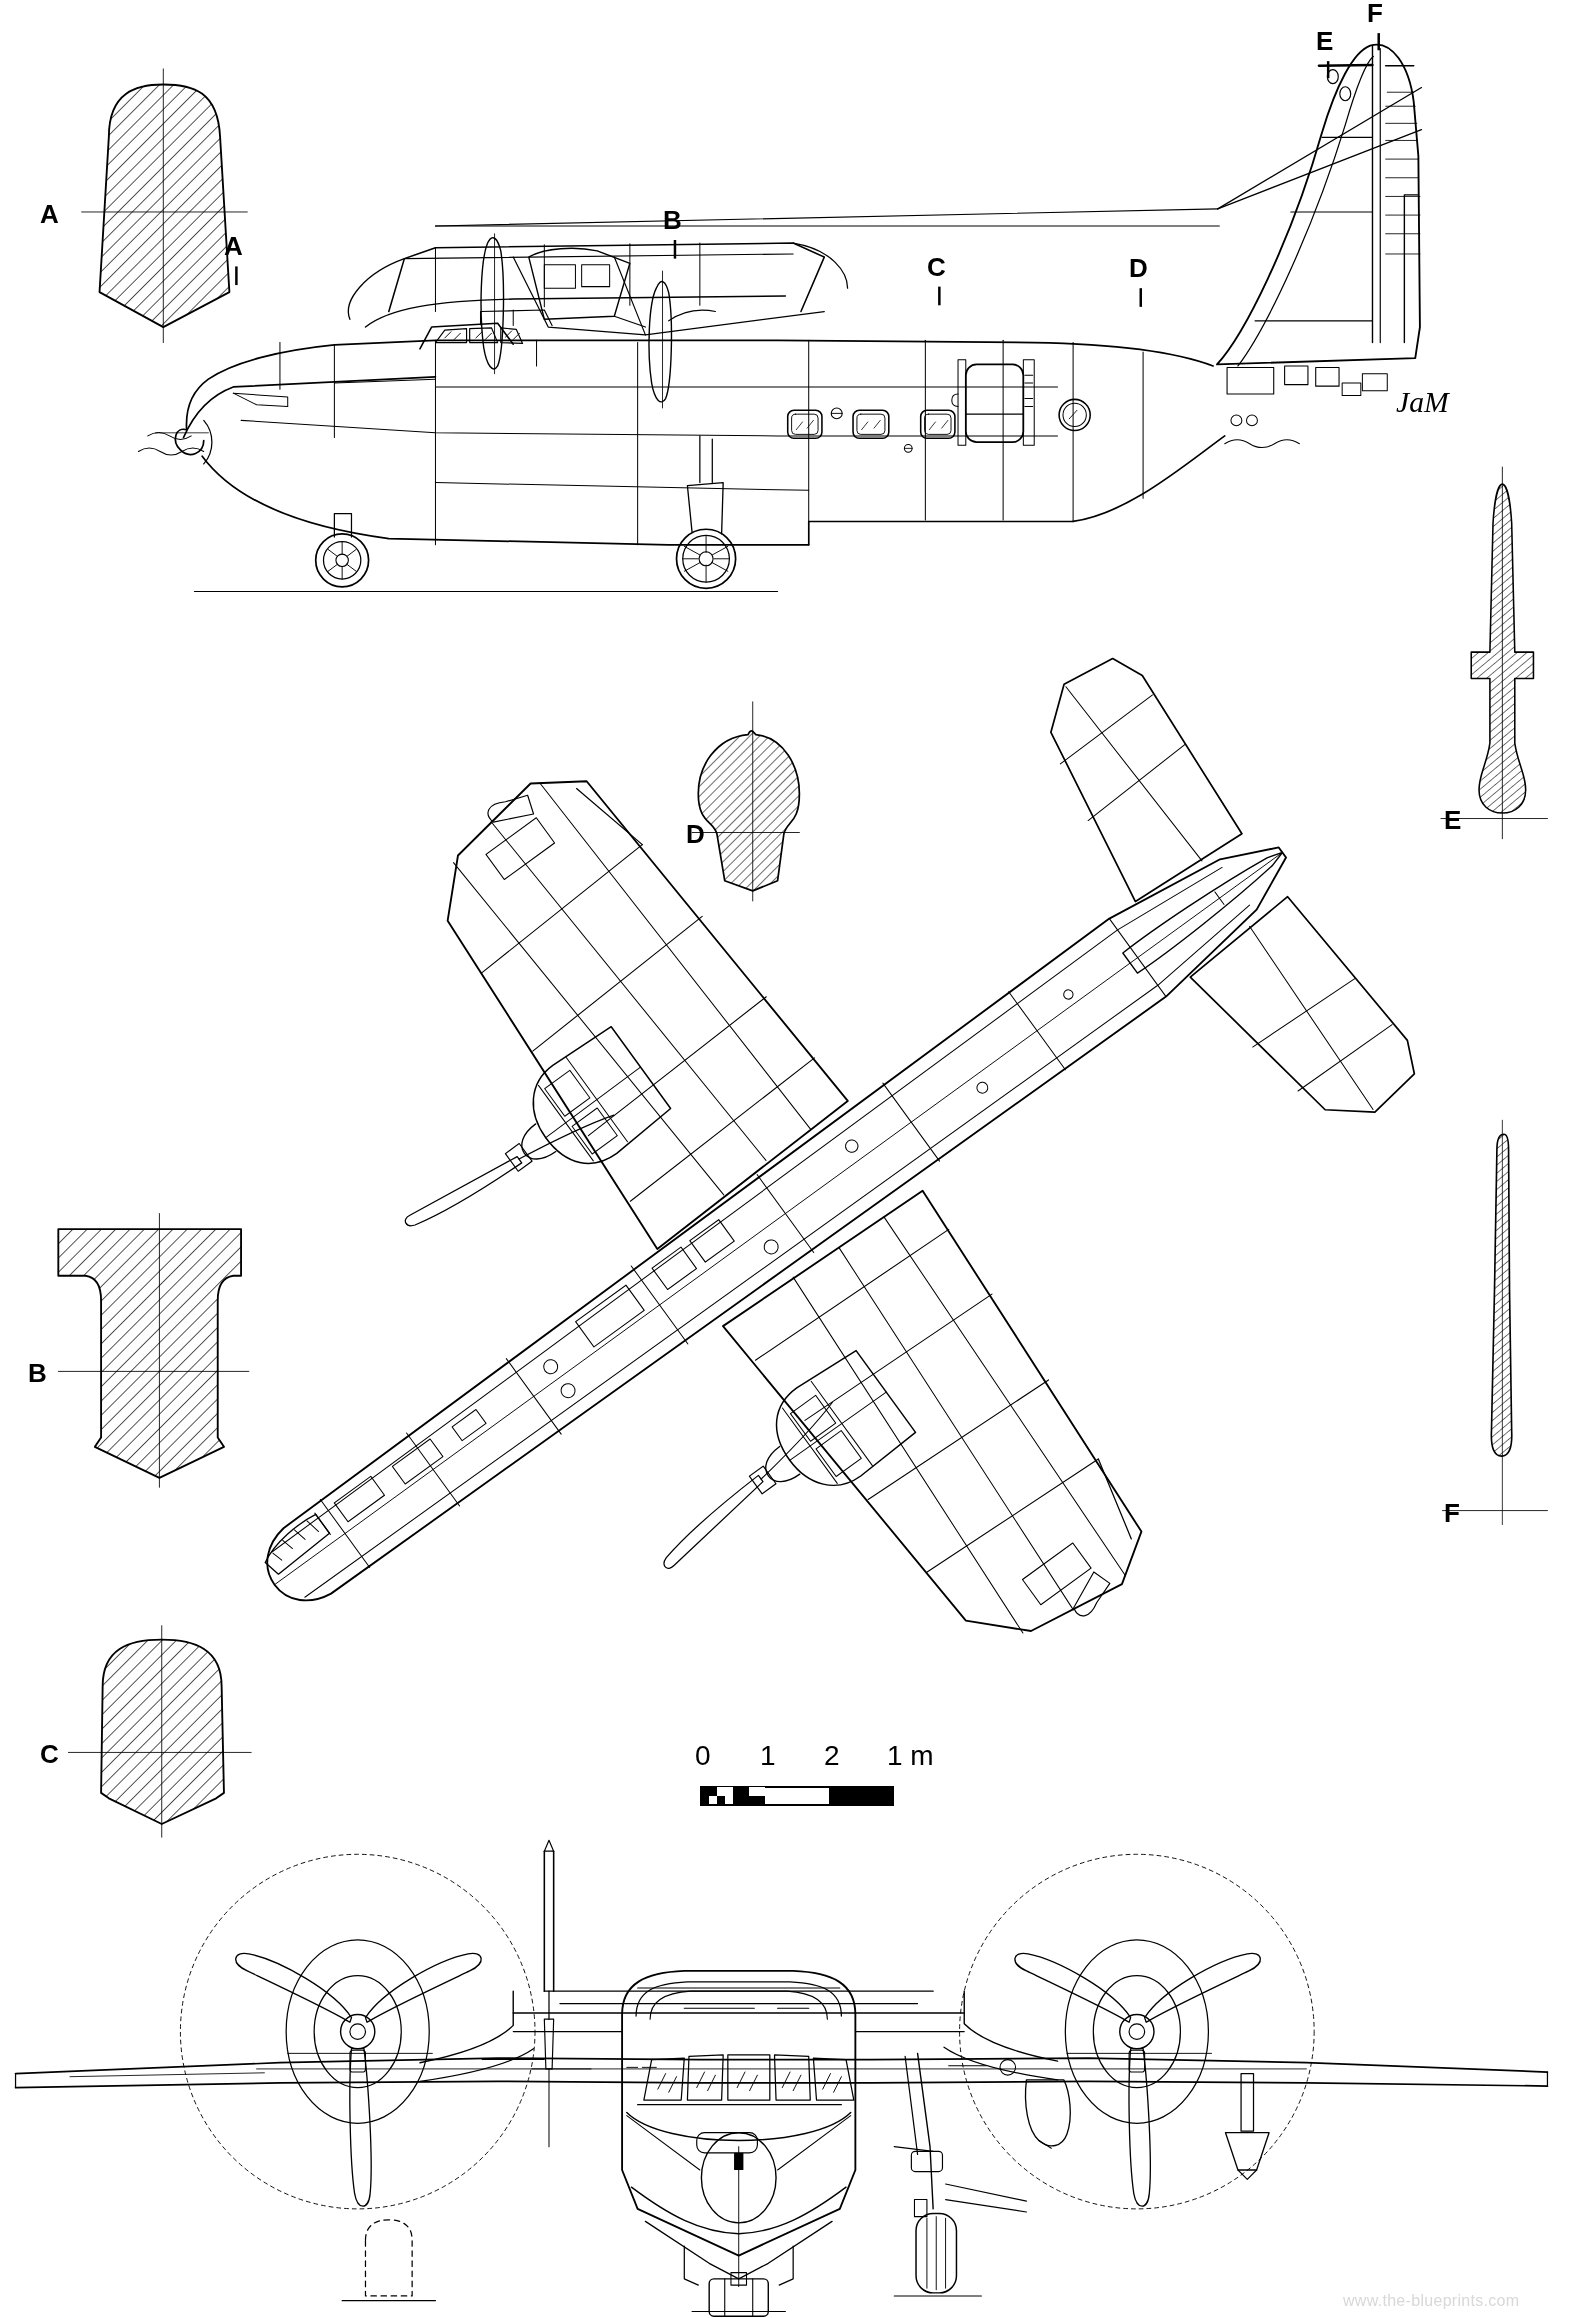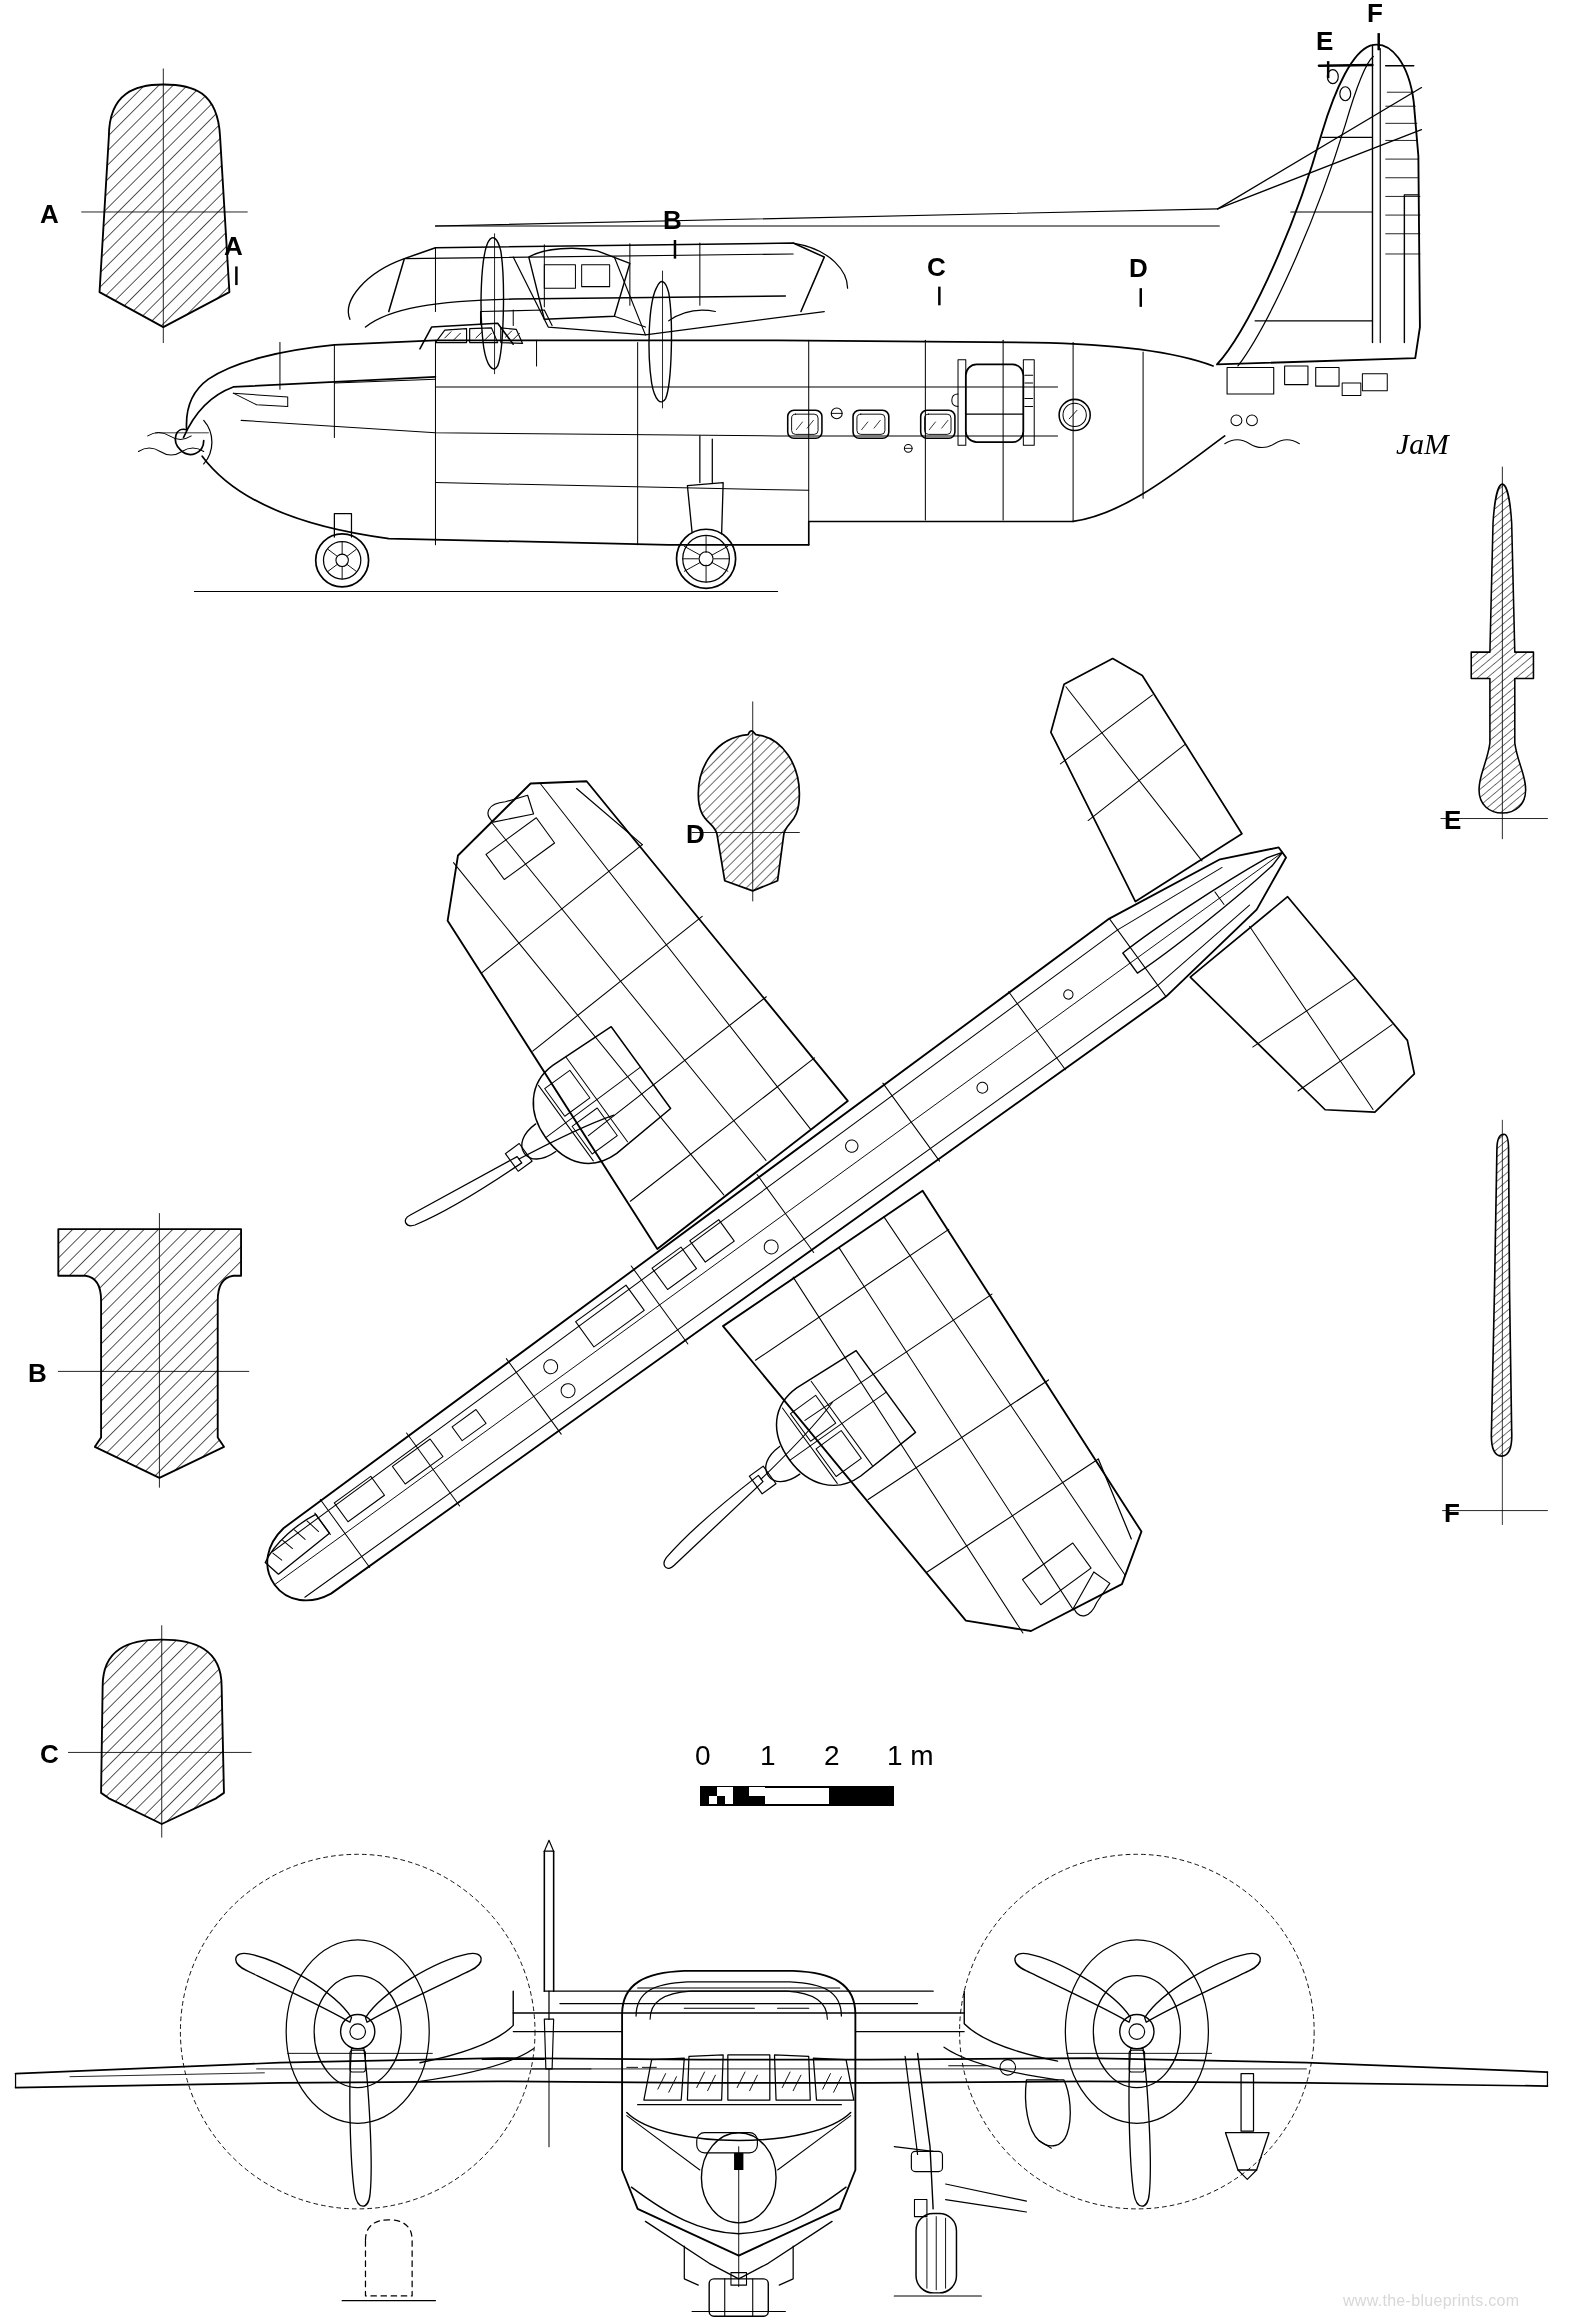--- a/index.html
+++ b/index.html
@@ -656,18 +656,18 @@
       <div class="sb-seg" style="width: 33.3333%; background: rgb(255, 255, 255); border-top: 0.8px solid rgb(0, 0, 0); border-bottom: 0.8px solid rgb(0, 0, 0);"></div>
       <div class="sb-seg" style="width: 33.3333%; background: rgb(0, 0, 0);"></div>
       <div style="position: absolute; left: 0px; top: 0px; width: 33.3333%; height: 50%; display: flex;">
         <div style="flex: 1 1 0%; height: 100%; background: rgb(0, 0, 0);"></div>
         <div style="flex: 1 1 0%; height: 100%; background: rgb(255, 255, 255);"></div>
         <div style="flex: 1 1 0%; height: 100%; background: rgb(0, 0, 0);"></div>
         <div style="flex: 1 1 0%; height: 100%; background: rgb(255, 255, 255);"></div>
       </div>
     </div>
 
-  <div class="signature" style="left:1396px; top:428px;">JaM</div>
+  <div class="signature" style="left:1396px; top:386px;">JaM</div>
 
   <div class="watermark" style="left:1343px; top:2292px;">www.the-blueprints.com</div>
 
 </div>
 
 
 </body></html>

